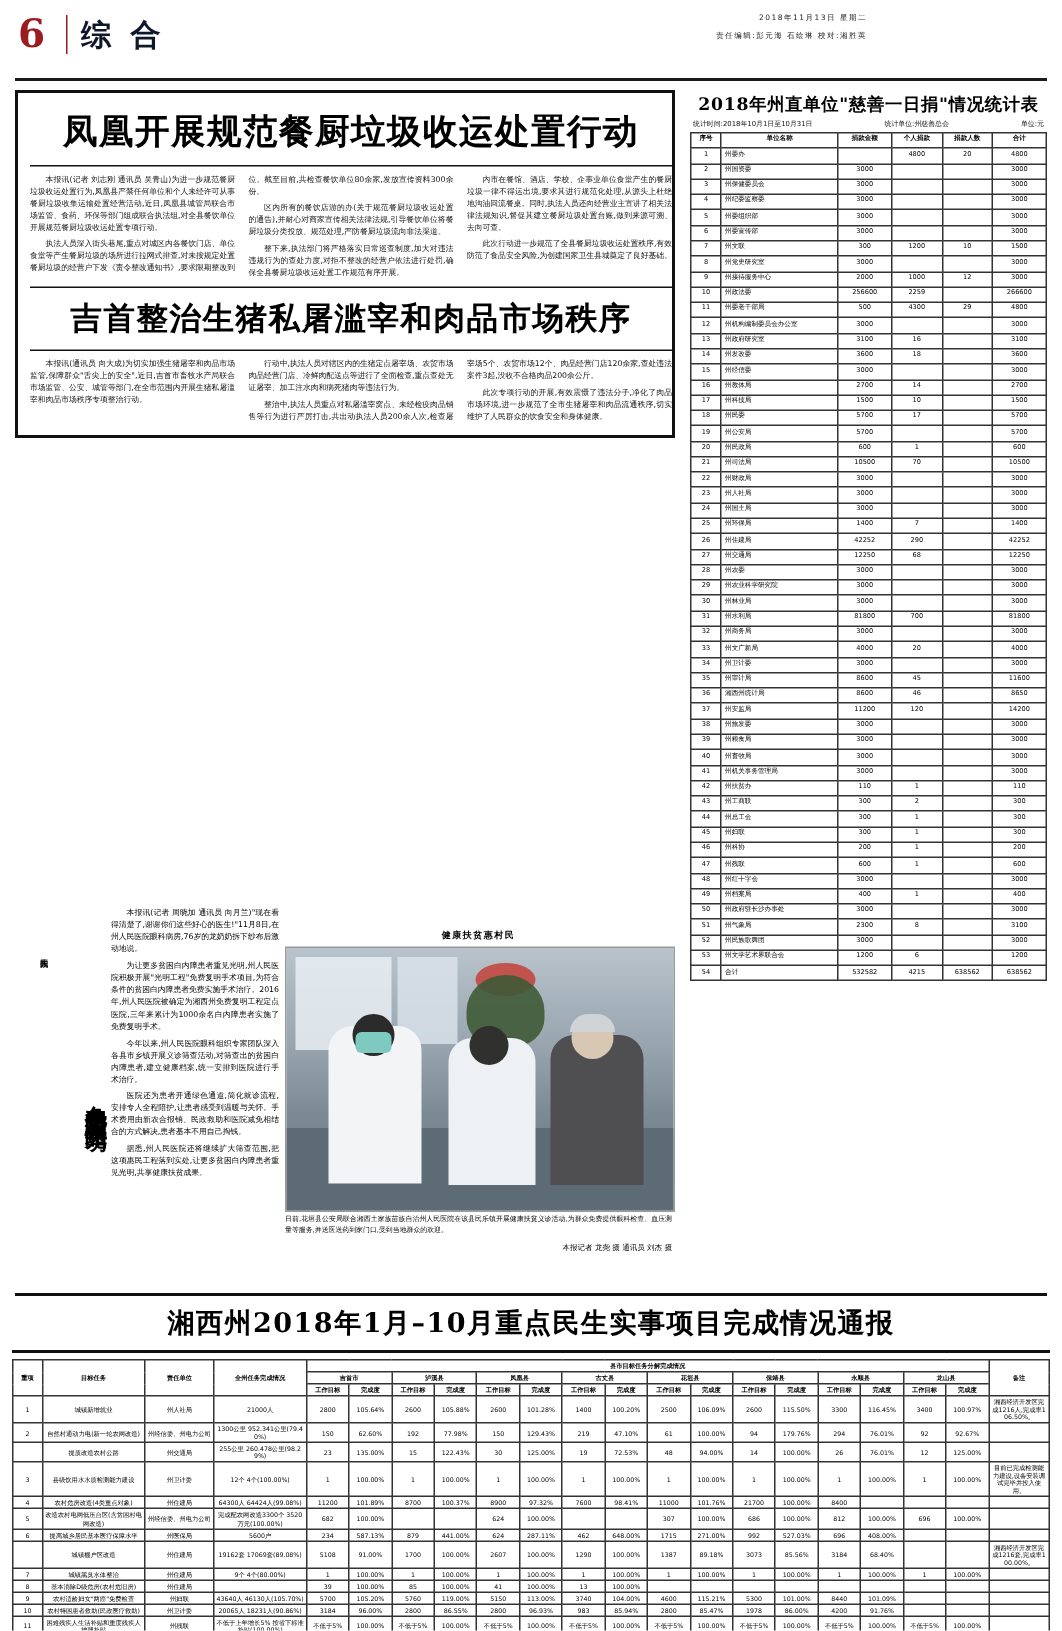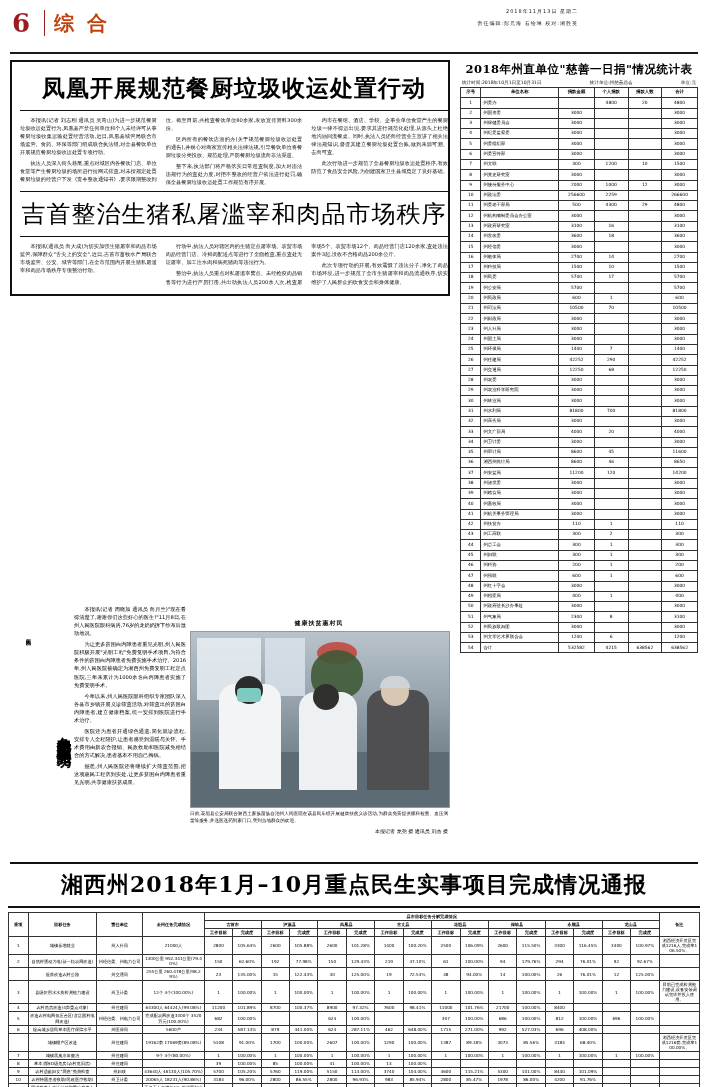--- a/index.html
+++ b/index.html
@@ -16,21 +16,21 @@
   .masthead{
     position:relative;height:46px;margin:6px 10px 0 10px;
     border-bottom:2px solid #1a1a1a;
   }
   .page-num{
     position:absolute;left:2px;top:2px;font-size:26px;font-weight:bold;color:#9b1b1e;
     font-family:"DejaVu Serif","Liberation Serif",serif;
   }
   .page-sep{position:absolute;left:34px;top:4px;width:1px;height:26px;background:#9b1b1e;}
   .section-name{
-    position:absolute;left:44px;top:4px;font-size:20px;font-weight:bold;color:#c2410c;
+    position:absolute;left:44px;top:4px;font-size:20px;font-weight:bold;color:#0f172a;
     letter-spacing:3px;font-family:"DejaVu Serif","Liberation Serif",serif;text-align:right;
   }
   .date-line{position:absolute;right:120px;top:2px;font-size:5px;color:#222;letter-spacing:1px;text-align:right;}
   .editors{position:absolute;right:120px;top:14px;font-size:5px;color:#222;letter-spacing:1px;text-align:right;}
   .logo{
     position:absolute;right:2px;top:0px;width:106px;height:30px;background:#9b1b1e;
     color:#fff;font-size:16px;font-weight:bold;text-align:center;line-height:30px;letter-spacing:4px;
     font-family:"DejaVu Serif","Liberation Serif",serif;
   }
 
@@ -41,21 +41,21 @@
 
   .boxart{border:2px solid #111;padding:6px 0 8px 8px;box-sizing:border-box;}
 
   .headline1{
     font-family:"DejaVu Serif","Liberation Serif",serif;
     font-size:23px;font-weight:bold;text-align:center;letter-spacing:1px;line-height:1.25;
     margin:6px 0 7px 0;
   }
   .headline2{
     font-family:"DejaVu Serif","Liberation Serif",serif;
-    font-size:24px;font-weight:normal;text-align:center;letter-spacing:1px;line-height:1.25;
+    font-size:21px;font-weight:bold;text-align:center;letter-spacing:1px;line-height:1.25;
     margin:7px 0 7px 0;
   }
   .rule{height:1px;background:#111;margin:5px 0;}
 
   .cols3{column-count:3;column-gap:9px;column-rule:0;}
   .cols3 p{margin:0 0 3px 0;font-size:5.2px;line-height:1.55;text-align:justify;text-indent:2em;color:#111;}
 
   
   .tbl-title{
     font-family:"DejaVu Serif","Liberation Serif",serif;
@@ -110,21 +110,21 @@
   .ph-pathead{position:absolute;left:190px;top:46px;width:28px;height:28px;background:#d8c7b3;border-radius:50%;}
   .ph-pathair{position:absolute;left:189px;top:44px;width:30px;height:12px;background:#cfd3d6;border-radius:14px 14px 0 0;}
   .photo-cap{font-size:4.6px;line-height:1.5;text-align:justify;margin-top:3px;}
   .byline{font-size:5px;text-align:right;margin-top:3px;}
   .mid-rule{height:1px;background:#111;margin:4px 0 0 0;}
 
   
   .bottom{margin:4px 8px 0 8px;}
   .bot-title{
     font-family:"DejaVu Serif","Liberation Serif",serif;
-    font-size:22px;font-weight:bold;text-align:center;margin:6px 0 6px 0;letter-spacing:1px;
+    font-size:18px;font-weight:bold;text-align:center;margin:6px 0 6px 0;letter-spacing:1px;
   }
   .bot-rule{height:2px;background:#111;margin-bottom:4px;}
   table.rep{width:100%;border-collapse:collapse;table-layout:fixed;}
   table.rep th,table.rep td{
     border:0.5px solid #333;font-size:4.2px;line-height:1.2;padding:1px 1px;text-align:center;
     vertical-align:middle;word-break:break-all;
   }
   table.rep th{font-weight:bold;}
   .c-idx{width:2.4%;}
   .c-task{width:9.5%;}

